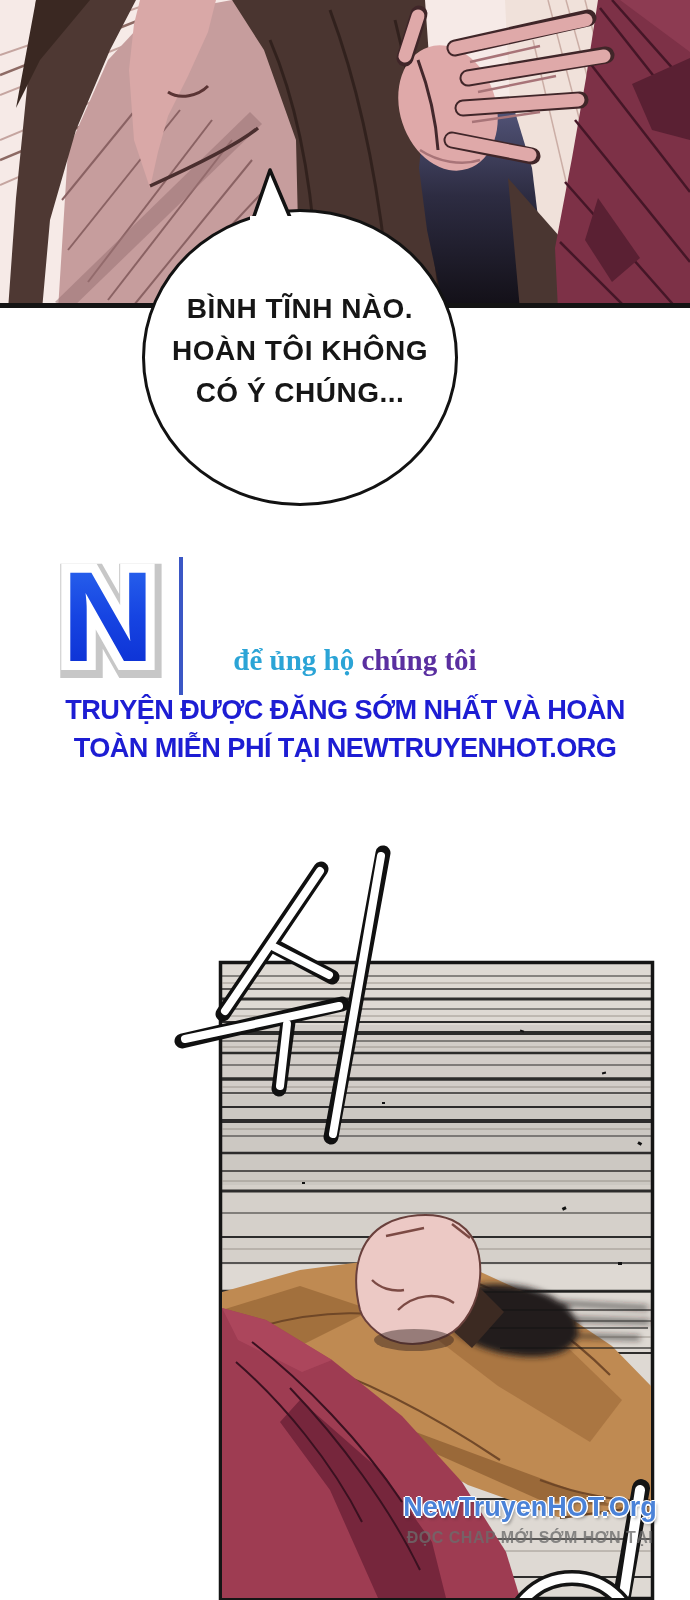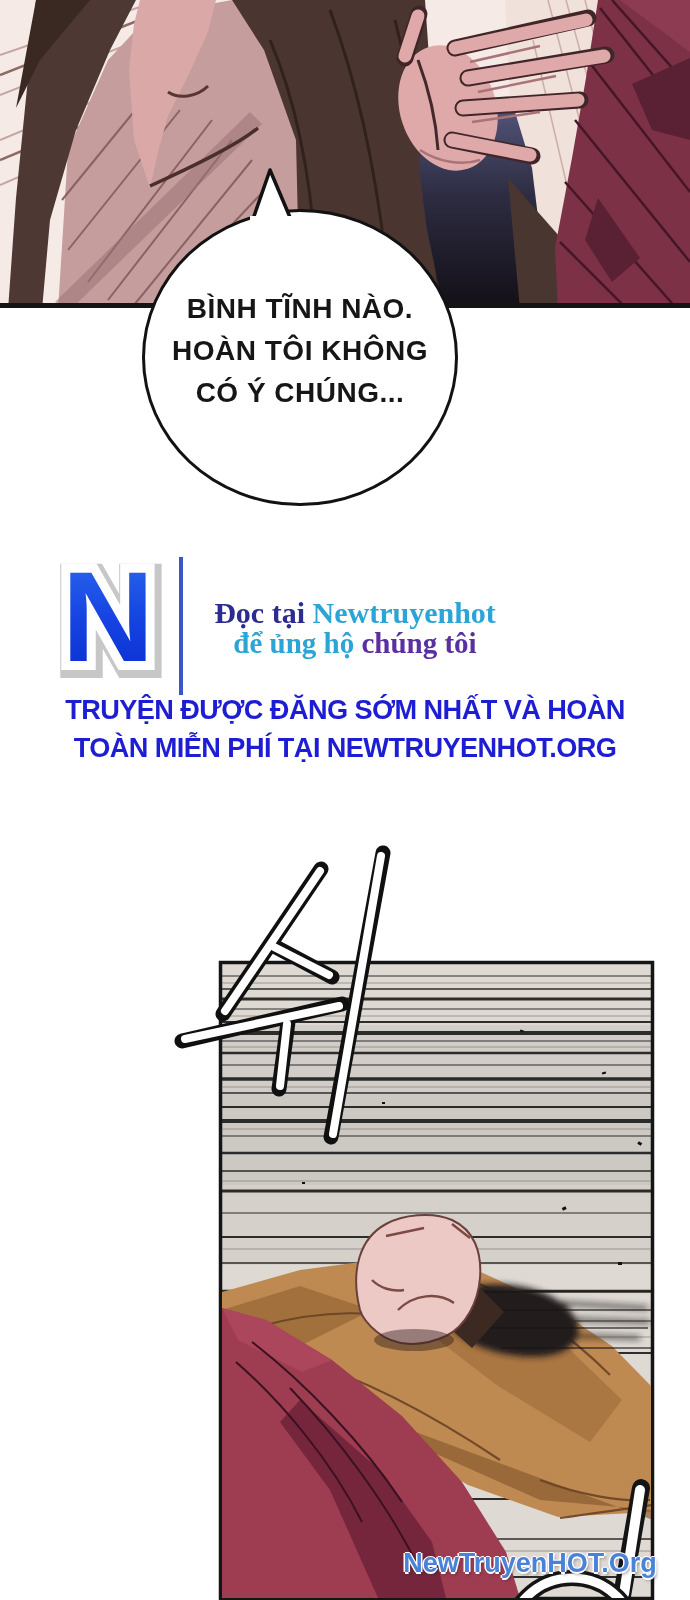--- a/index.html
+++ b/index.html
@@ -24,39 +24,39 @@
   .bubble-tail{position:absolute;left:240px;top:166px;z-index:7;}
 
   
   .n-logo{position:absolute;left:26px;top:543px;z-index:4;}
   .promo-divider{position:absolute;left:179px;top:557px;width:4px;height:138px;background:#3b57c5;z-index:4;}
   .tagline{
     position:absolute;left:188px;top:597px;width:334px;text-align:center;z-index:4;
     font-family:"Liberation Serif",serif;font-weight:bold;
   }
   .tagline .l1{font-size:30px;line-height:31px;white-space:nowrap;}
-  .tagline .l2{font-size:29px;line-height:31px;white-space:nowrap;}
+  .tagline .l2{font-size:29px;line-height:31px;white-space:nowrap;margin-top:48px;}
   .tg-navy{color:#2b2b91;}
   .tg-cyan{color:#2ba4d6;}
   .tg-purple{color:#5a2fa0;}
   .banner{
     position:absolute;left:0;top:691px;width:690px;text-align:center;z-index:4;
     color:#1d1dd3;font-weight:bold;font-size:28px;line-height:38px;
     letter-spacing:-.6px;transform:scaleX(.97);
   }
   .banner div{white-space:nowrap;}
 
   
   .footer-gray{
     position:absolute;left:380px;top:1529px;width:300px;text-align:center;z-index:9;
     font-weight:bold;font-size:16px;letter-spacing:.5px;color:rgba(108,108,108,.78);
     white-space:nowrap;
   }
   .footer-blue{
-    position:absolute;left:380px;top:1548px;width:300px;text-align:center;z-index:9;
+    position:absolute;left:380px;top:1492px;width:300px;text-align:center;z-index:9;
     font-weight:bold;font-size:27px;color:#4a82d8;white-space:nowrap;
     text-shadow:-1.5px 0 #fff,1.5px 0 #fff,0 -1.5px #fff,0 1.5px #fff,2px 3px 3px rgba(40,40,40,.35);
   }
 </style>
 </head>
 <body>
 
 <div class="page">
 
   <svg class="layer" width="690" height="310" viewBox="0 0 690 310">
@@ -177,23 +177,20 @@
           <stop offset="1" stop-color="#0a2bd0"></stop>
       </linearGradient>
     </defs>
     <text x="82" y="118" text-anchor="middle" font-family="Liberation Sans, sans-serif" font-weight="bold" font-size="128" fill="#cfcfcf" stroke="#c7c7c7" stroke-width="26" paint-order="stroke" transform="translate(3 4)">N</text>
     <text x="82" y="118" text-anchor="middle" font-family="Liberation Sans, sans-serif" font-weight="bold" font-size="128" fill="url(#nG)" stroke="#ffffff" stroke-width="18" paint-order="stroke">N</text>
   </svg>
 
   <div class="promo-divider"></div>
 
   <div class="tagline">
-    <div class="l1">
-      <span class="tg-navy">Đọc tại </span><span class="tg-cyan">Newtruyenhot</span>
-    </div>
     <div class="l2">
       <span class="tg-cyan">để ủng hộ </span><span class="tg-purple">chúng tôi</span>
     </div>
   </div>
 
   <div class="banner">
     <div>TRUYỆN ĐƯỢC ĐĂNG SỚM NHẤT VÀ HOÀN</div>
     <div>TOÀN MIỄN PHÍ TẠI NEWTRUYENHOT.ORG</div>
   </div>
 
@@ -342,15 +339,16 @@
       <g stroke="#ffffff" stroke-width="8" stroke-linecap="round" fill="none">
         <path d="M320 31 L225 171"></path>
           <path d="M274 107 L329 135"></path>
         <path d="M381 16 L333 294"></path>
           <path d="M185 199 L339 166"></path>
         <path d="M287 184 L280 246"></path>
       </g>
     </g>
   </svg>
 
+  <div class="footer-gray">ĐỌC CHAP MỚI SỚM HƠN TẠI</div>
   <div class="footer-blue">NewTruyenHOT.Org</div>
 
 </div>
 
 </body></html>

